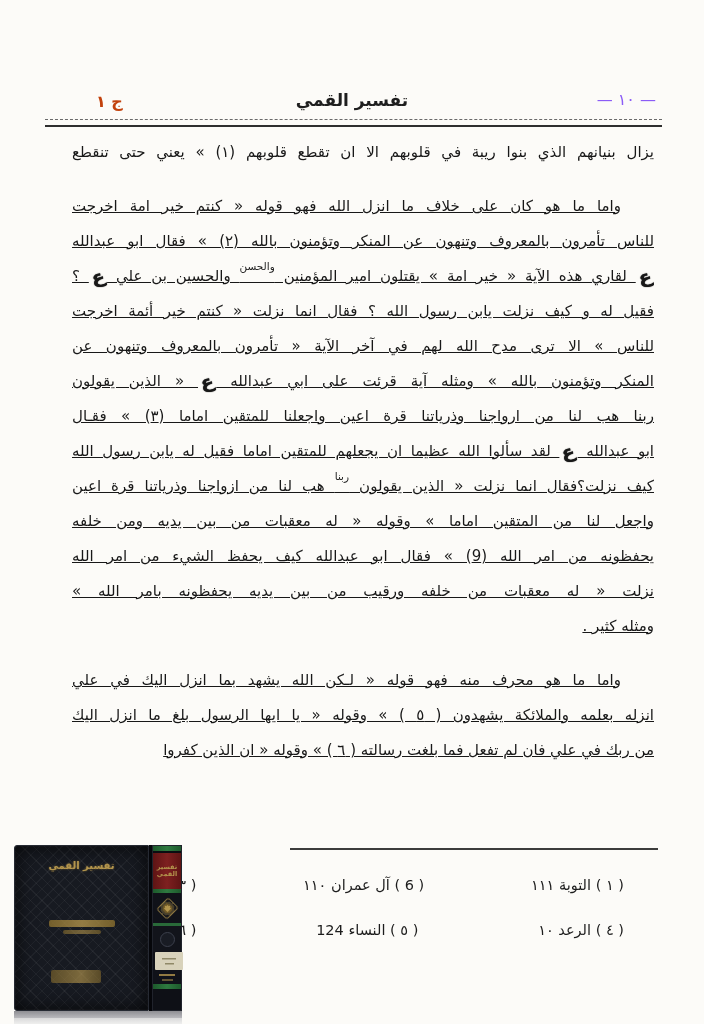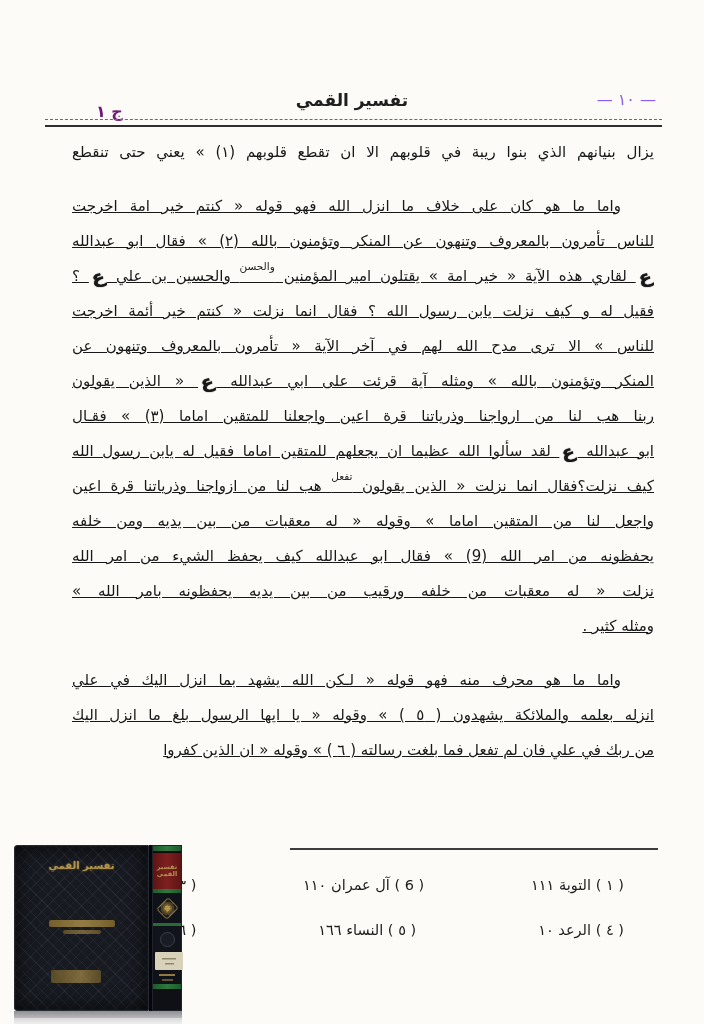--- a/index.html
+++ b/index.html
@@ -5,21 +5,21 @@
   html,body{margin:0;padding:0;}
   body{background:#888;font-family:"DejaVu Sans",sans-serif;}
   .page{
     position:relative;width:704px;height:1024px;background:#fcfbf8;
     overflow:hidden;color:#1d1d1d;margin:0 auto;
   }
   
   .header{position:absolute;top:90px;left:0;right:0;height:26px;}
   .pn{position:absolute;right:48px;top:0;font-size:16px;letter-spacing:1px;color:#8b5cf6;}
   .bt{position:absolute;left:50%;transform:translateX(-50%);top:0;font-size:17px;font-weight:bold;color:#1e1e1e;}
-  .vol{position:absolute;left:96px;top:12px;font-size:16px;font-weight:bold;color:#701a75;}
+  .vol{position:absolute;left:96px;top:2px;font-size:16px;font-weight:bold;color:#c2410c;}
   .rule{
     position:absolute;top:119px;left:45px;right:42px;height:5px;
     border-top:1.5px dashed #6a6a6a;border-bottom:2px solid #2f2f2f;
   }
   
   .body{
     position:absolute;top:135px;right:50px;left:72px;
     direction:rtl;font-size:15px;color:#181818;
   }
   .para{margin:0;}
@@ -127,21 +127,21 @@
       </div>
       <div class="para indent">
         <div class="line first">واما ما هو كان على خلاف ما انزل الله فهو قوله « كنتم خير امة اخرجت</div>
         <div class="line">للناس تأمرون بالمعروف وتنهون عن المنكر وتؤمنون بالله (٢) » فقال ابو عبدالله</div>
         <div class="line"><span class="hon">ع</span> لقاري هذه الآية « خير امة » يقتلون امير المؤمنين <span class="ins">والحسن</span> والحسين بن علي <span class="hon">ع</span> ؟</div>
         <div class="line">فقيل له و كيف نزلت يابن رسول الله ؟ فقال انما نزلت « كنتم خير أئمة اخرجت</div>
         <div class="line">للناس » الا ترى مدح الله لهم في آخر الآية « تأمرون بالمعروف وتنهون عن</div>
         <div class="line">المنكر وتؤمنون بالله » ومثله آية قرئت على ابي عبدالله <span class="hon">ع</span> « الذين يقولون</div>
         <div class="line">ربنا هب لنا من ارواجنا وذرياتنا قرة اعين واجعلنا للمتقين اماما (٣) » فقـال</div>
         <div class="line">ابو عبدالله <span class="hon">ع</span> لقد سألوا الله عظيما ان يجعلهم للمتقين اماما فقيل له يابن رسول الله</div>
-        <div class="line">كيف نزلت؟فقال انما نزلت « الذين يقولون <span class="ins">تفعل</span> هب لنا من ازواجنا وذرياتنا قرة اعين</div>
+        <div class="line">كيف نزلت؟فقال انما نزلت « الذين يقولون <span class="ins">ربنا</span> هب لنا من ازواجنا وذرياتنا قرة اعين</div>
         <div class="line">واجعل لنا من المتقين اماما » وقوله « له معقبات من بين يديه ومن خلفه</div>
         <div class="line">يحفظونه من امر الله (9) » فقال ابو عبدالله كيف يحفظ الشيء من امر الله</div>
         <div class="line">نزلت « له معقبات من خلفه ورقيب من بين يديه يحفظونه بامر الله »</div>
         <div class="line last">ومثله كثير .</div>
       </div>
       <div class="para indent">
         <div class="line first">واما ما هو محرف منه فهو قوله « لـكن الله يشهد بما انزل اليك في علي</div>
         <div class="line">انزله بعلمه والملائكة يشهدون ( ٥ ) » وقوله « يا ايها الرسول بلغ ما انزل اليك</div>
         <div class="line last">من ربك في علي فان لم تفعل فما بلغت رسالته ( ٦ ) » وقوله « ان الذين كفروا</div>
       </div>
@@ -149,21 +149,21 @@
 
   <div class="fn-rule"></div>
   <div class="footnotes">
     <div class="fn-row">
       <span>( ١ ) التوبة ١١١</span>
       <span>( 6 ) آل عمران ١١٠</span>
       <span>( ٣ )</span>
     </div>
     <div class="fn-row">
       <span>( ٤ ) الرعد ١٠</span>
-      <span>( ٥ ) النساء ١٦٦</span>
+      <span>( ٥ ) النساء 124</span>
       <span>( ٦ )</span>
     </div>
   </div>
 
   <div class="cover-photo">
     <div class="book">
       <div class="front">
         <div class="c-title">تفسير القمي</div>
         <div class="c-cart">
             <i></i>

